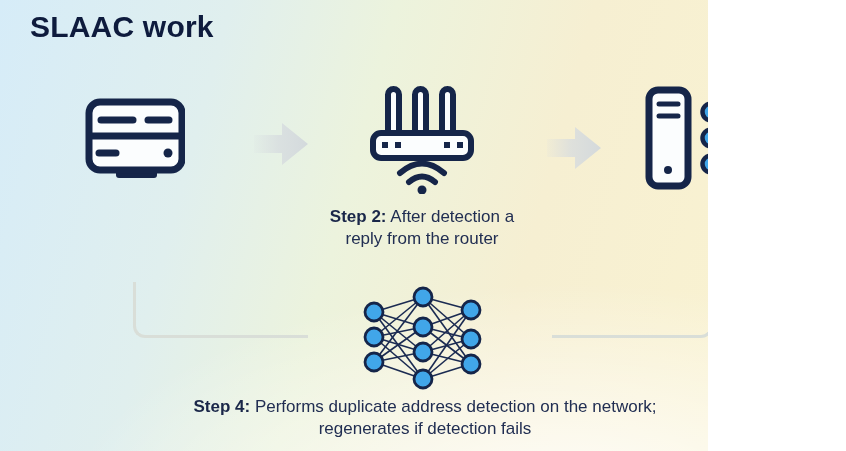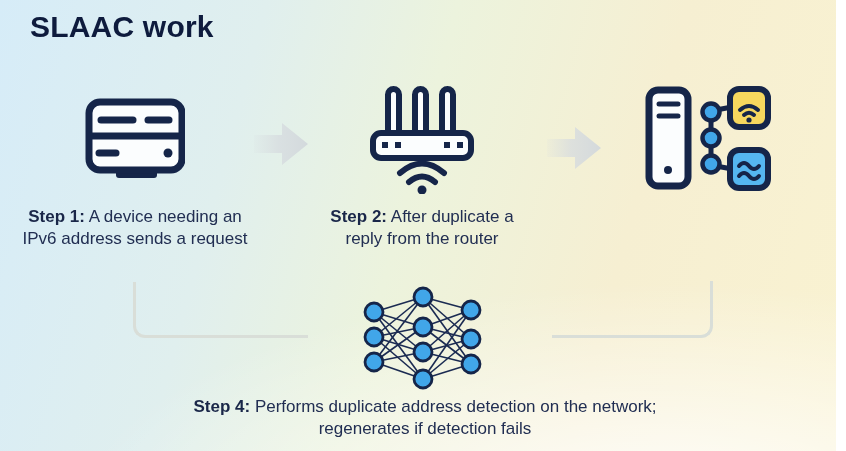--- a/index.html
+++ b/index.html
@@ -1,18 +1,18 @@
 <!DOCTYPE html>
 <html><head>
 <meta charset="utf-8">
 <style>
   html,body{margin:0;padding:0;}
   body{font-family:"Liberation Sans",sans-serif;}
   .stage{
-    position:relative;width:836px;height:451px;overflow:hidden;
+    position:relative;width:708px;height:451px;overflow:hidden;
     background:
       radial-gradient(130% 95% at 80% 115%, rgba(255,255,255,0.95) 0%, rgba(255,255,255,0) 55%),
       linear-gradient(105deg,#d6ecf8 0%,#e0efee 28%,#ecf3dd 48%,#f6efd2 72%,#f9f2d1 100%);
   }
   .title{
     position:absolute;left:30px;top:10px;margin:0;
     font-size:30px;font-weight:700;color:#0e1b3d;letter-spacing:0.2px;
   }
   .icon{position:absolute;}
   .arrow{position:absolute;}
@@ -96,22 +96,21 @@
     <path d="M104 31 Q109 26.5 114 31" fill="none" stroke="#152549" stroke-width="4" stroke-linecap="round"></path>
     <circle cx="109" cy="36" r="2.6" fill="#152549"></circle>
     <rect x="90" y="66" width="38" height="38" rx="9" fill="#55b6f0" stroke="#152549" stroke-width="6"></rect>
     <path d="M99 82 q5 -6 10 0 q5 6 10 0" fill="none" stroke="#152549" stroke-width="4" stroke-linecap="round"></path>
     <path d="M99 92 q5 -6 10 0 q5 6 10 0" fill="none" stroke="#152549" stroke-width="4" stroke-linecap="round"></path>
     <circle cx="71" cy="28" r="8.5" fill="#41a6e9" stroke="#152549" stroke-width="4.5"></circle>
     <circle cx="71" cy="54" r="8.5" fill="#41a6e9" stroke="#152549" stroke-width="4.5"></circle>
     <circle cx="71" cy="80" r="8.5" fill="#41a6e9" stroke="#152549" stroke-width="4.5"></circle>
   </svg>
 
-  <p class="caption c1"><b>Step 1:</b> <span>A device needing an IPv6 address sends a request</span></p>
-  <p class="caption c2"><b>Step 2:</b> <span>After duplicate a reply from the router</span></p>
+  <p class="caption c2"><b>Step 2:</b> <span>After detection a reply from the router</span></p>
 
   <div class="connector conn-left"></div>
   <div class="connector conn-right"></div>
 
   <svg class="icon" style="left:360px;top:283px;" width="125" height="110" viewBox="0 0 125 110">
     <g stroke="#1b2b52" stroke-width="1.6">
       <line x1="14" y1="29" x2="63" y2="14"></line>
         <line x1="14" y1="29" x2="63" y2="44"></line>
         <line x1="14" y1="29" x2="63" y2="69"></line>
         <line x1="14" y1="29" x2="63" y2="96"></line>

